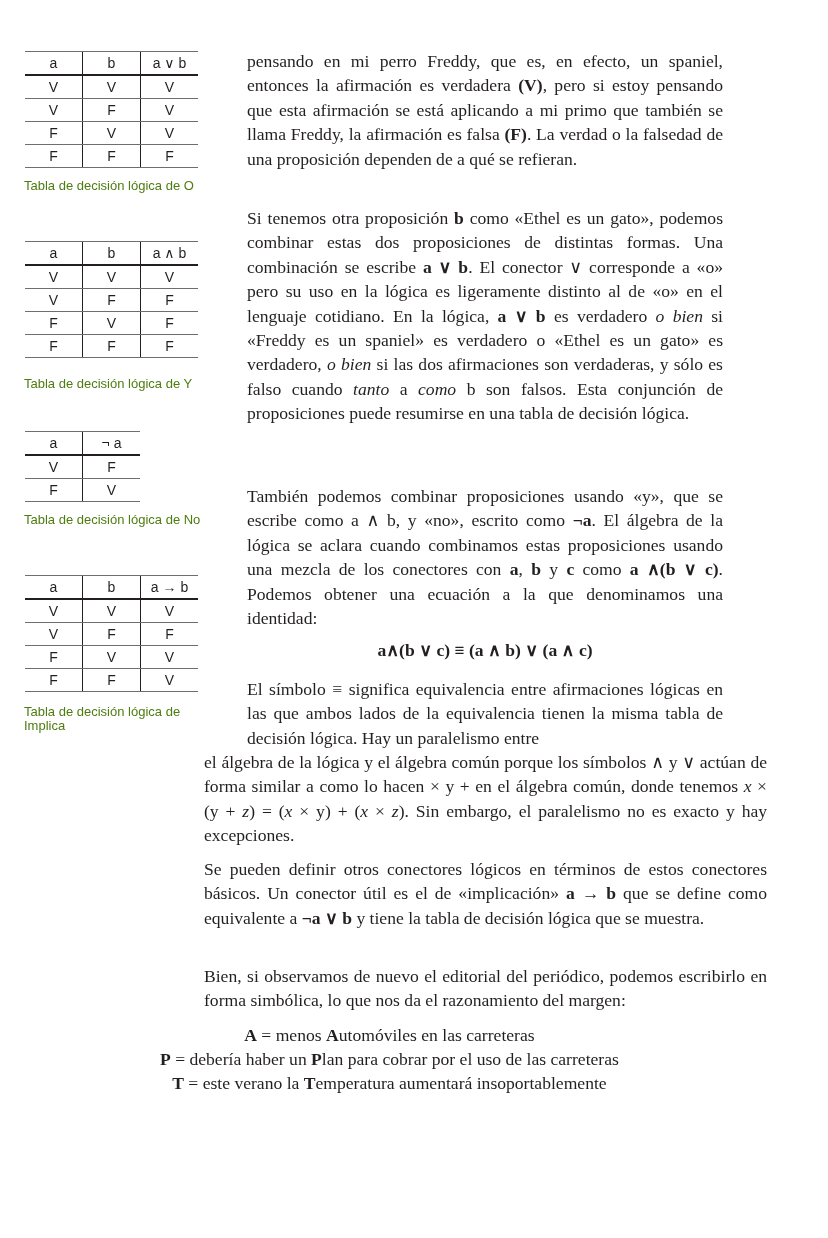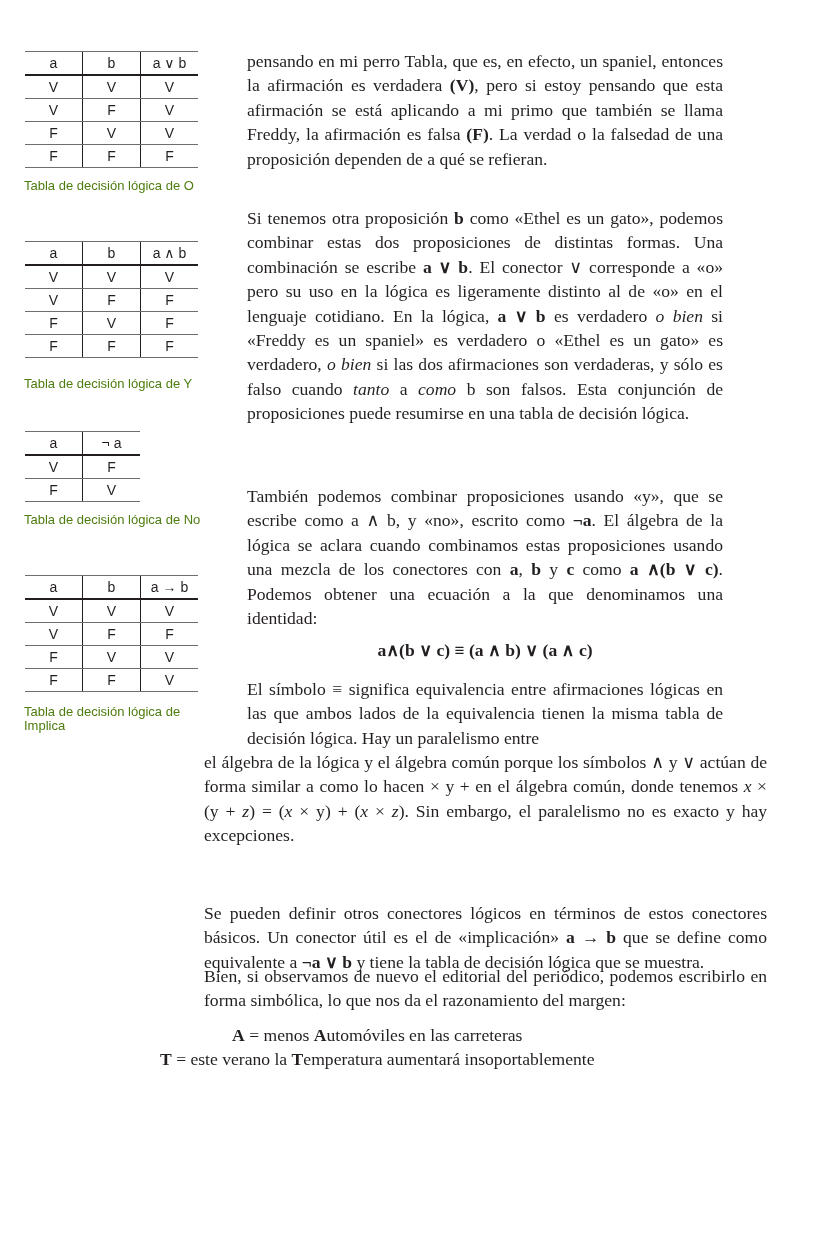--- a/index.html
+++ b/index.html
@@ -132,31 +132,32 @@
         <td>F</td>
         <td>V</td>
       </tr>
 </tbody>
   </table>
 <div class="cap" style="top:705px;">
   <span>Tabla de decisión lógica de</span><br>
   <span>Implica</span>
 </div>
 
-<p class="para col-r" style="top:49px;"><span>pensando en mi perro Tabla, que es, en efecto, un spaniel, entonces la afirmación es verdadera </span><b>(V)</b><span>, pero si estoy pensando que esta afirmación se está aplicando a mi primo que también se llama Freddy, la afirmación es falsa </span><b>(F)</b><span>. La verdad o la falsedad de una proposición dependen de a qué se refieran.</span></p>
+<p class="para col-r" style="top:49px;"><span>pensando en mi perro Freddy, que es, en efecto, un spaniel, entonces la afirmación es verdadera </span><b>(V)</b><span>, pero si estoy pensando que esta afirmación se está aplicando a mi primo que también se llama Freddy, la afirmación es falsa </span><b>(F)</b><span>. La verdad o la falsedad de una proposición dependen de a qué se refieran.</span></p>
 
 <p class="para col-r" style="top:206px;"><span>Si tenemos otra proposición </span><b>b</b><span> como «Ethel es un gato», podemos combinar estas dos proposiciones de distintas formas. Una combinación se escribe </span><b>a ∨ b</b><span>. El conector ∨ corresponde a «o» pero su uso en la lógica es ligeramente distinto al de «o» en el lenguaje cotidiano. En la lógica, </span><b>a ∨ b</b><span> es verdadero </span><i>o bien</i><span> si «Freddy es un spaniel» es verdadero o «Ethel es un gato» es verdadero, </span><i>o bien</i><span> si las dos afirmaciones son verdaderas, y sólo es falso cuando </span><i>tanto</i><span> a </span><i>como</i><span> b son falsos. Esta conjunción de proposiciones puede resumirse en una tabla de decisión lógica.</span></p>
 
 <p class="para col-r" style="top:484px;"><span>También podemos combinar proposiciones usando «y», que se escribe como a ∧ b, y «no», escrito como </span><b>¬a</b><span>. El álgebra de la lógica se aclara cuando combinamos estas proposiciones usando una mezcla de los conectores con </span><b>a</b><span>, </span><b>b</b><span> y </span><b>c</b><span> como </span><b>a ∧(b ∨ c)</b><span>. Podemos obtener una ecuación a la que denominamos una identidad:</span></p>
 
 <div class="eq" style="top:640px;">a∧(b ∨ c) ≡ (a ∧ b) ∨ (a ∧ c)</div>
 
 <p class="para col-r" style="top:677px;"><span>El símbolo ≡ significa equivalencia entre afirmaciones lógicas en las que ambos lados de la equivalencia tienen la misma tabla de decisión lógica. Hay un paralelismo entre</span></p>
 <p class="para col-w" style="top:750px;"><span>el álgebra de la lógica y el álgebra común porque los símbolos ∧ y ∨ actúan de forma similar a como lo hacen × y + en el álgebra común, donde tenemos </span><i>x</i><span> × (y + </span><i>z</i><span>) = (</span><i>x</i><span> × y) + (</span><i>x</i><span> × </span><i>z</i><span>). Sin embargo, el paralelismo no es exacto y hay excepciones.</span></p>
 
-<p class="para col-w" style="top:901px;"><span>Se pueden definir otros conectores lógicos en términos de estos conectores básicos. Un conector útil es el de «implicación» </span><b>a → b</b><span> que se define como equivalente a </span><b>¬a ∨ b</b><span> y tiene la tabla de decisión lógica que se muestra.</span></p>
+<p class="para col-w" style="top:857px;"><span>Se pueden definir otros conectores lógicos en términos de estos conectores básicos. Un conector útil es el de «implicación» </span><b>a → b</b><span> que se define como equivalente a </span><b>¬a ∨ b</b><span> y tiene la tabla de decisión lógica que se muestra.</span></p>
 
 <p class="para col-w" style="top:964px;"><span>Bien, si observamos de nuevo el editorial del periódico, podemos escribirlo en forma simbólica, lo que nos da el razonamiento del margen:</span></p>
 
 <div class="list" style="top:1023px;text-align:center;">
   <div><b>A</b><span> = menos </span><b>A</b><span>utomóviles en las carreteras</span></div>
+  <div><b>P</b><span> = debería haber un </span><b>P</b><span>lan para cobrar por el uso de las carreteras</span></div>
   <div><b>T</b><span> = este verano la </span><b>T</b><span>emperatura aumentará insoportablemente</span></div>
 </div>
 
 </body></html>

